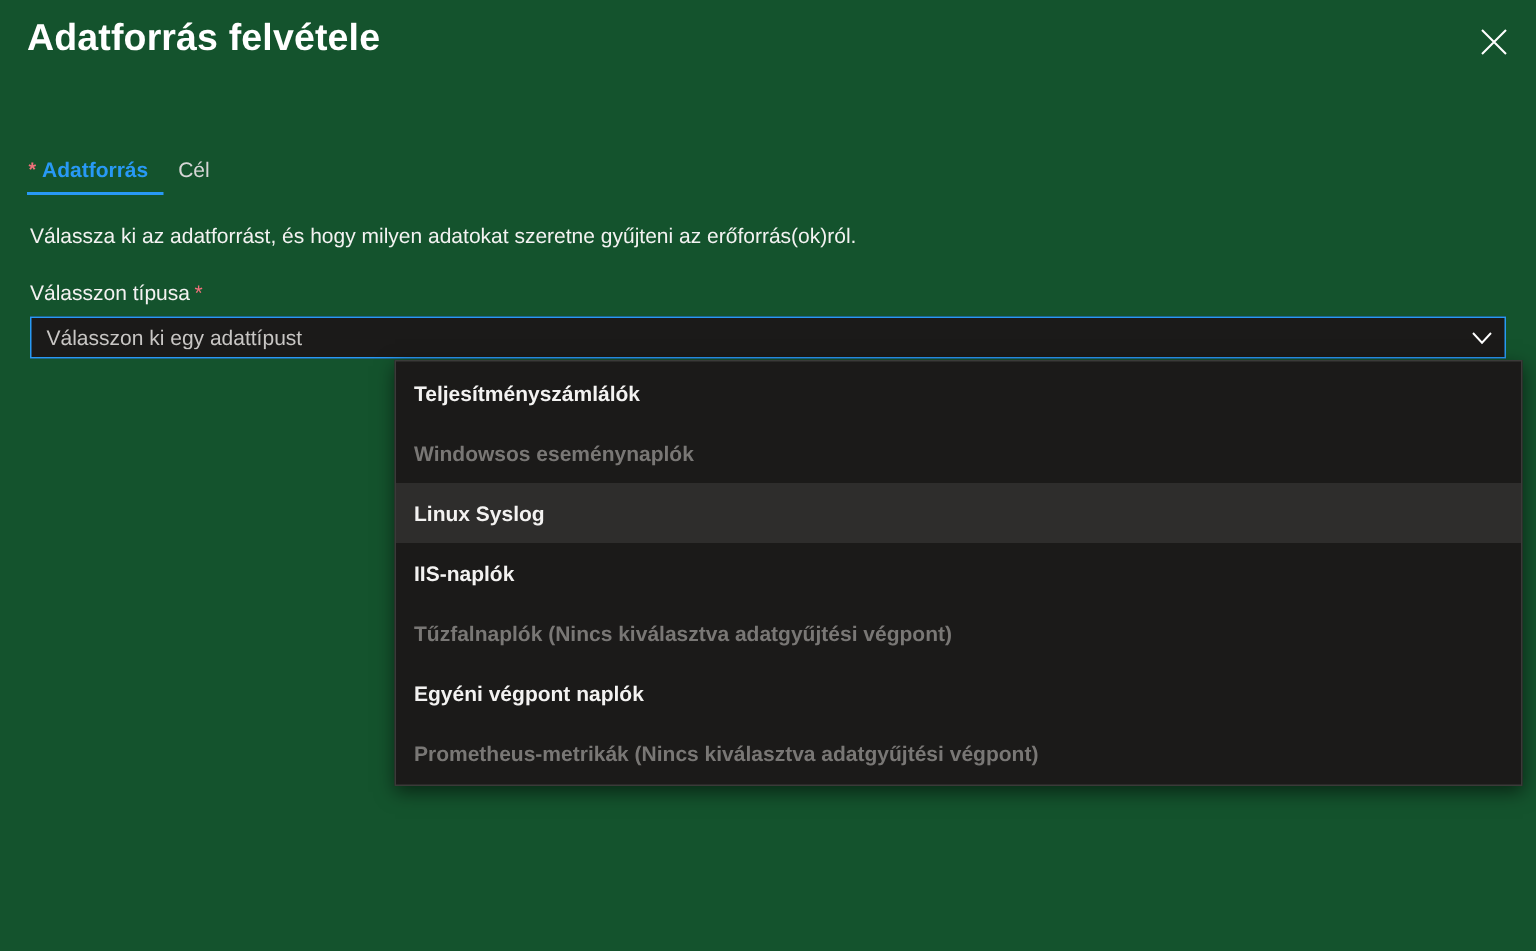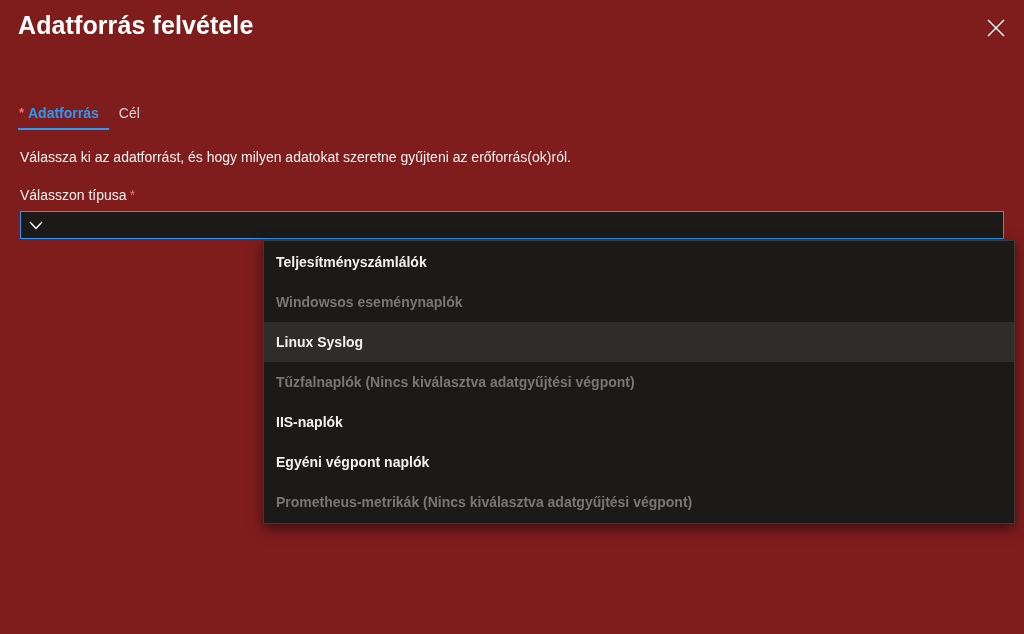--- a/index.html
+++ b/index.html
@@ -13,21 +13,21 @@
   body {
     font-family: "Liberation Sans", sans-serif;
     color: #ffffff;
     -webkit-font-smoothing: antialiased;
   }
 
   .panel {
     position: relative;
     width: 1024px;
     height: 634px;
-    background: #7f1d1d;
+    background: #14532d;
   }
 
   
   .header {
     position: absolute;
     top: 0;
     left: 0;
     width: 1024px;
     height: 60px;
   }
@@ -206,44 +206,45 @@
     </div>
   </div>
 
   <div class="desc">Válassza ki az adatforrást, és hogy milyen adatokat szeretne gyűjteni az erőforrás(ok)ról.</div>
 
   <div class="field-label">
     <span>Válasszon típusa</span><span class="req">*</span>
   </div>
 
   <div class="combo">
+    <div class="combo-value">Válasszon ki egy adattípust</div>
     <div class="combo-caret">
       <svg width="14" height="9" viewBox="0 0 14 9" aria-hidden="true">
         <path d="M1 1 L7 7.5 L13 1" stroke="#ffffff" stroke-width="1.3" fill="none"></path>
       </svg>
     </div>
   </div>
 
   <div class="dropdown">
     <div class="option">
       <span>Teljesítményszámlálók</span>
     </div>
     <div class="option disabled">
       <span>Windowsos eseménynaplók</span>
     </div>
     <div class="option selected">
       <span>Linux Syslog</span>
     </div>
+    <div class="option">
+      <span>IIS-naplók</span>
+    </div>
     <div class="option disabled">
       <span>Tűzfalnaplók (Nincs kiválasztva adatgyűjtési végpont)</span>
     </div>
     <div class="option">
-      <span>IIS-naplók</span>
-    </div>
-    <div class="option">
       <span>Egyéni végpont naplók</span>
     </div>
     <div class="option disabled">
       <span>Prometheus-metrikák (Nincs kiválasztva adatgyűjtési végpont)</span>
     </div>
   </div>
 
 </div>
 
 </body></html>

